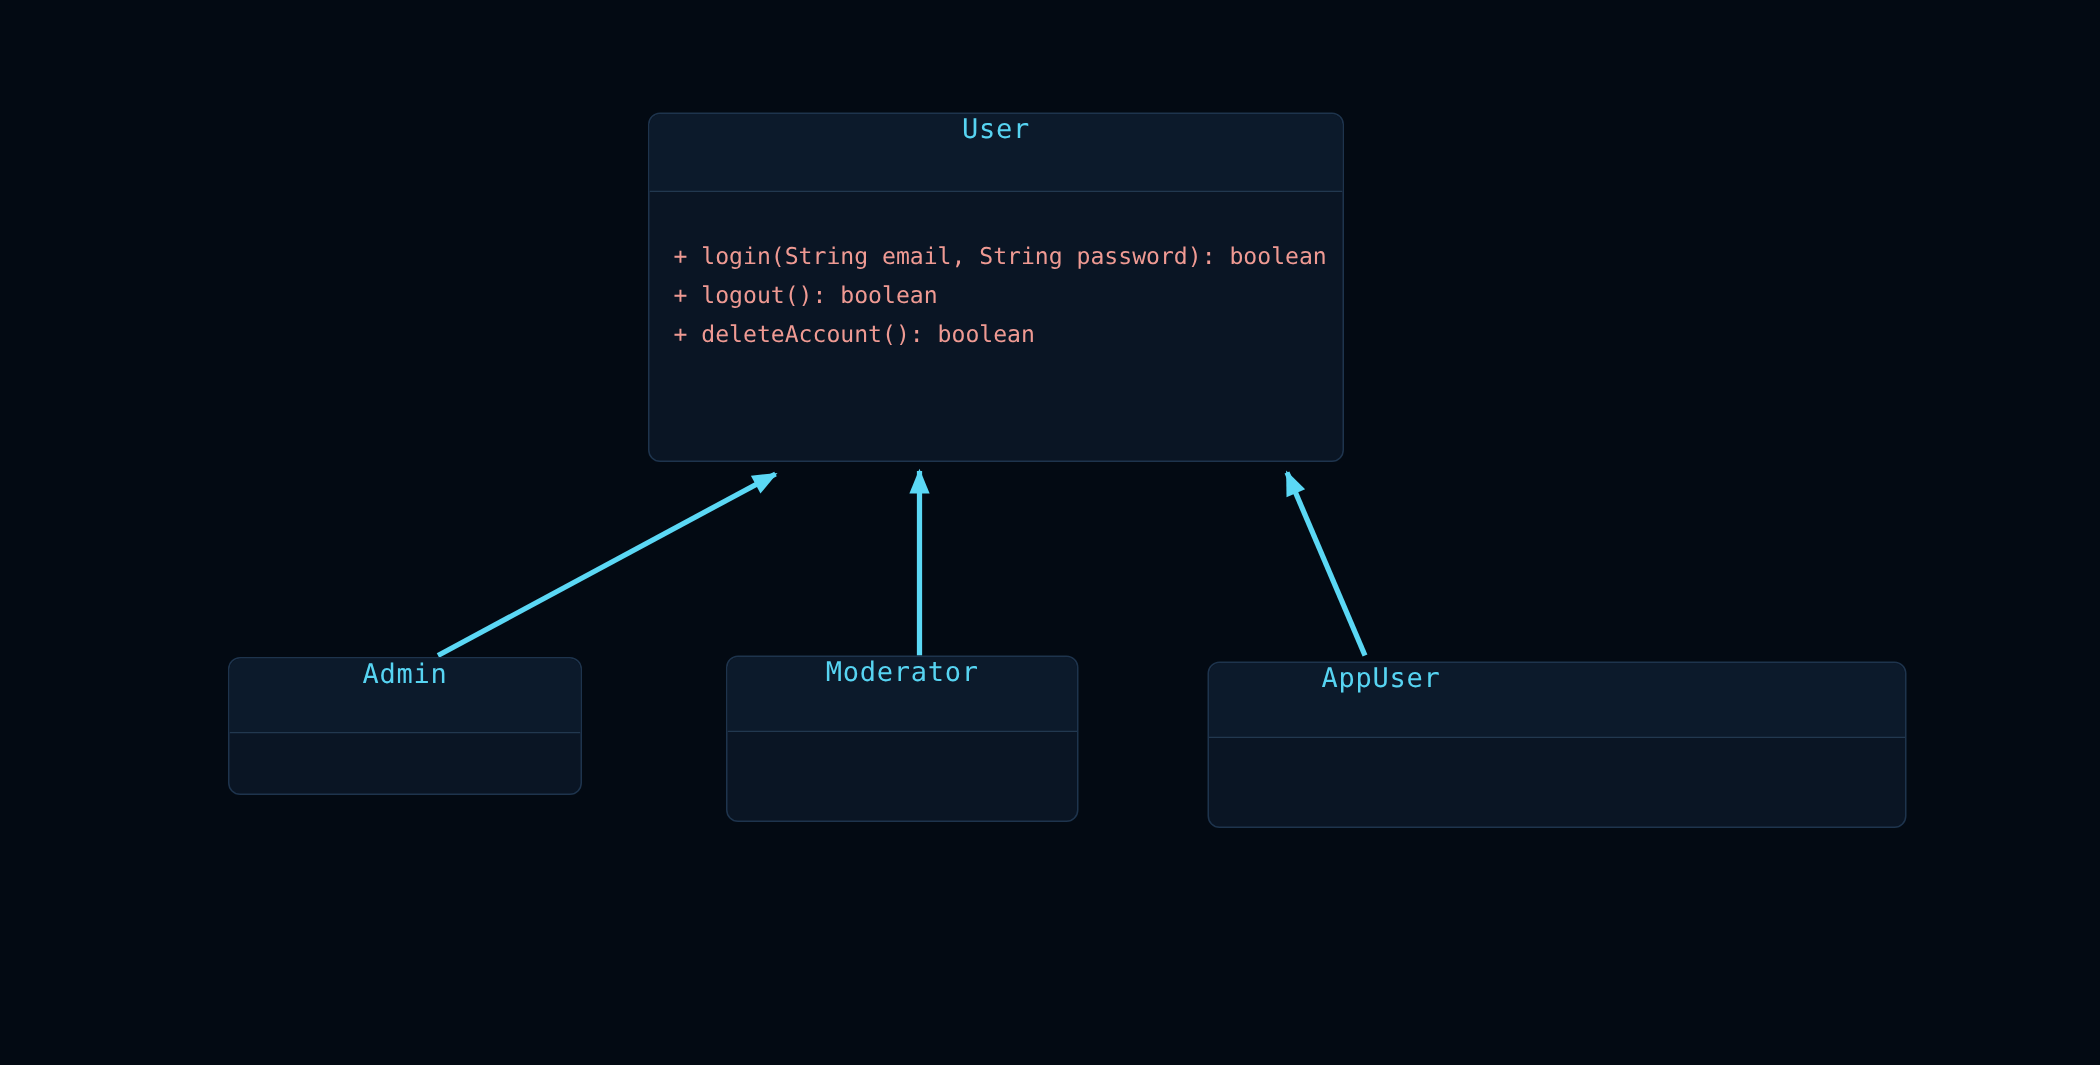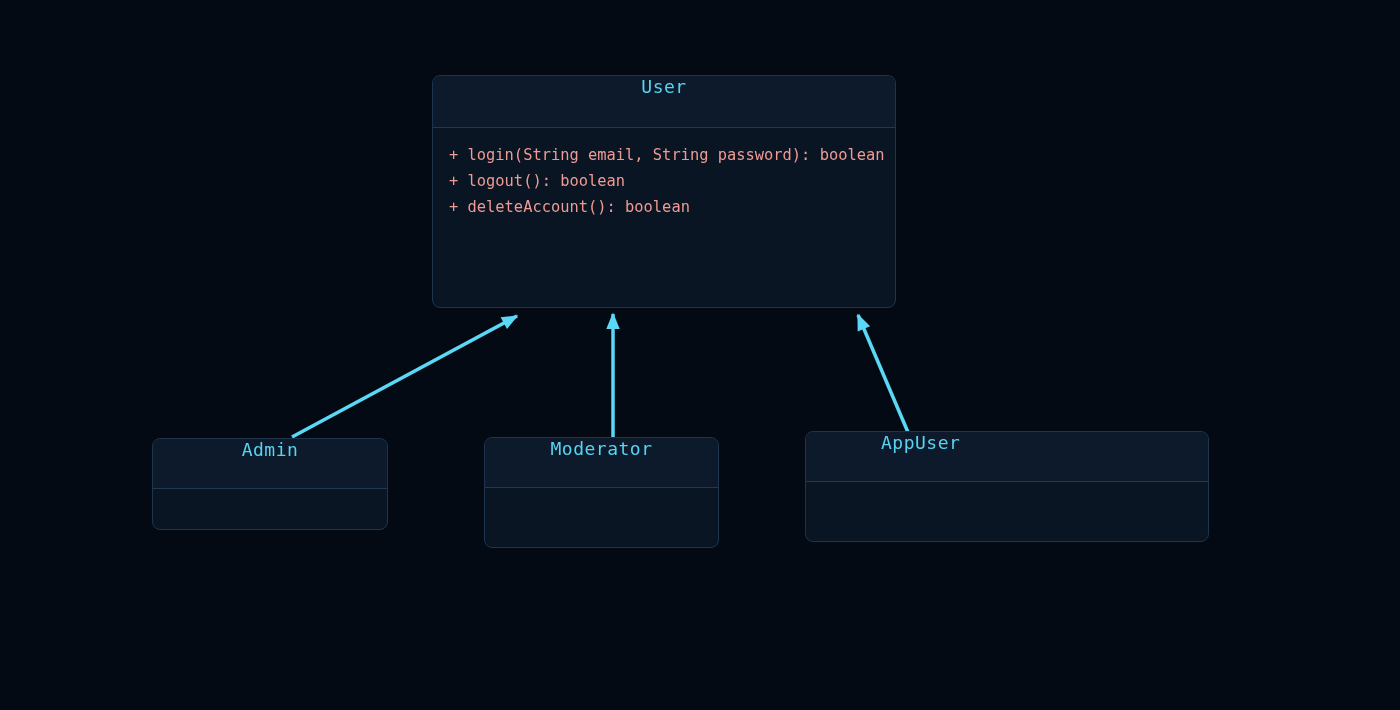--- a/index.html
+++ b/index.html
@@ -56,21 +56,21 @@
     justify-content: flex-start;
     padding-left: 75px;
   }
   .user-box .class-header { height: 52px; }
   .class-body {
     padding: 12px 16px 0 16px;
     font-size: 15.4px;
   }
   .attr-line { color: var(--attribute-text); line-height: 26px; white-space: pre; }
   .method-line { color: var(--method-text); line-height: 26px; white-space: pre; }
-  .methods-block { margin-top: 2px; }
+  .methods-block { margin-top: 18px; }
   .appuser-box .class-body { padding: 10px 15px 0 15px; }
 </style>
 </head>
 <body>
 
 <div class="canvas">
 
   <svg class="edges" width="1400" height="710" viewBox="0 0 1400 710">
     <defs>
       <marker id="arrowhead" viewBox="0 0 12 10" refX="10.5" refY="5" markerWidth="19" markerHeight="15" markerUnits="userSpaceOnUse" orient="auto">
@@ -102,19 +102,19 @@
     <div class="class-body"></div>
   </div>
 
   <div class="class-box" style="left:484px; top:437px; width:235px; height:111px;">
     <div class="class-header">
       <span>Moderator</span>
     </div>
     <div class="class-body"></div>
   </div>
 
-  <div class="class-box appuser-box" style="left:805px; top:431px; width:404px; height:111px;">
+  <div class="class-box appuser-box" style="left:805px; top:441px; width:466px; height:111px;">
     <div class="class-header left-title">
       <span>AppUser</span>
     </div>
   </div>
 
 </div>
 
 </body></html>

